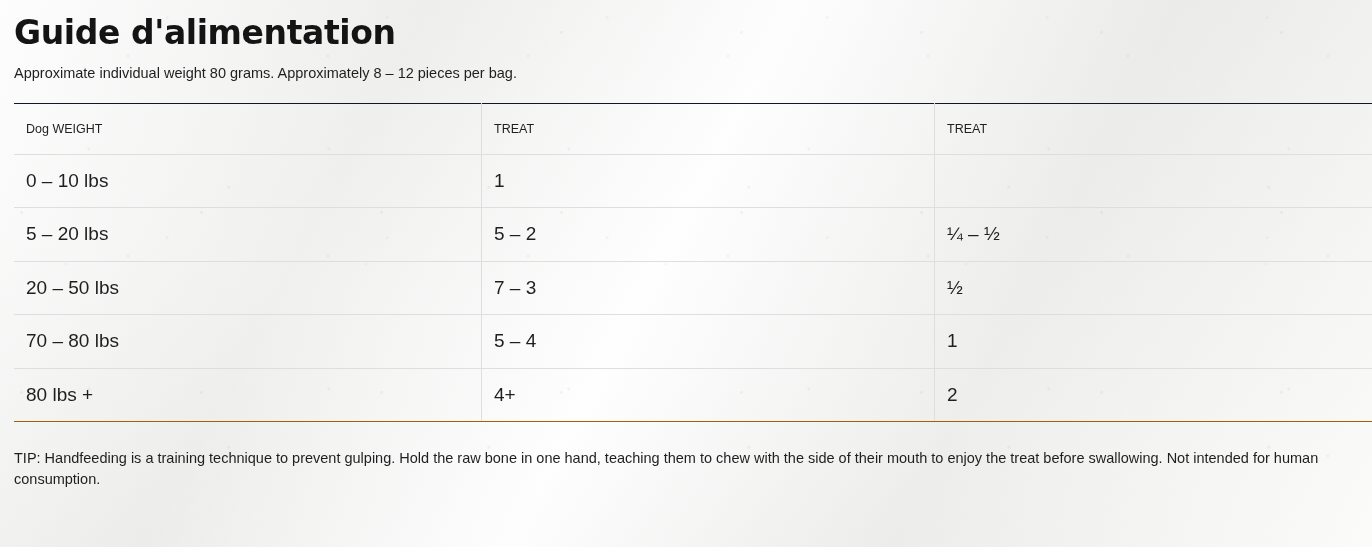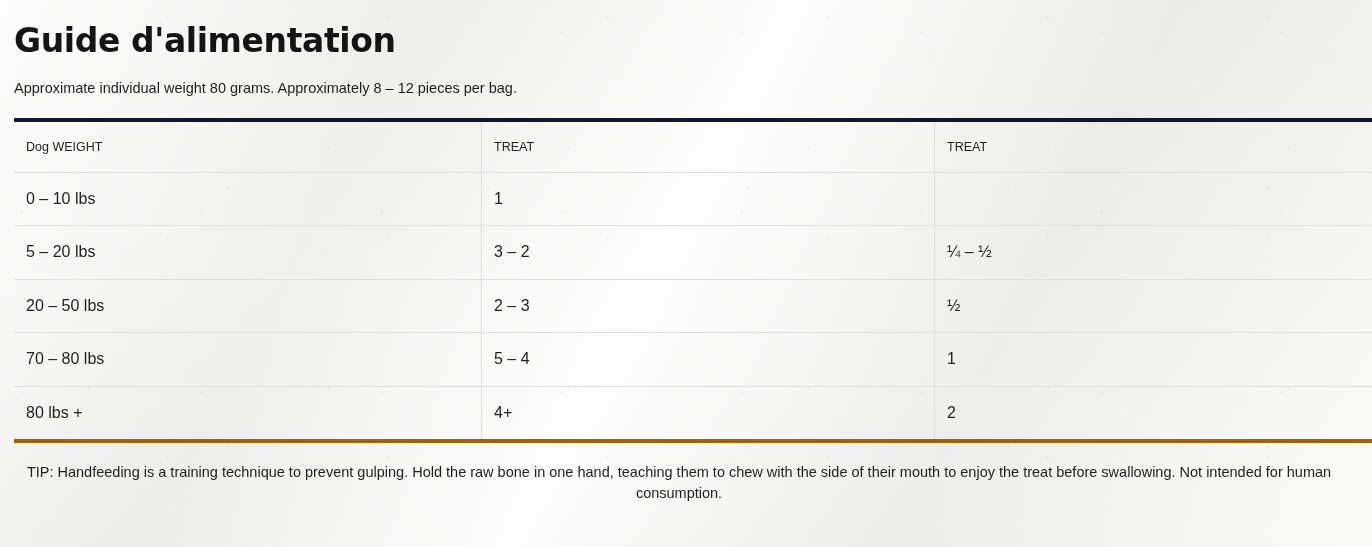--- a/index.html
+++ b/index.html
@@ -27,91 +27,90 @@
       radial-gradient(circle at 88% 72%, rgba(0,0,0,0.045) 0 1px, transparent 2px),
       radial-gradient(circle at 22% 88%, rgba(0,0,0,0.03) 0 1px, transparent 2px),
       radial-gradient(circle at 76% 8%, rgba(0,0,0,0.03) 0 1px, transparent 2px),
       linear-gradient(118deg, rgba(255,255,255,0.85) 0%, rgba(236,236,235,0.55) 26%, rgba(255,255,255,0.9) 48%, rgba(233,233,232,0.6) 71%, rgba(252,252,251,0.85) 100%),
       linear-gradient(12deg, rgba(220,220,219,0.35) 0%, rgba(255,255,255,0.2) 40%, rgba(224,224,223,0.35) 100%);
     background-size: 180px 180px, 240px 240px, 200px 200px, 260px 260px, 300px 300px, 220px 220px, 100% 100%, 100% 100%;
     pointer-events: none;
   }
   .page {
     position: relative;
-    padding: 12px 14px;
+    padding: 4px 14px;
     box-sizing: border-box;
     width: 1372px;
   }
   .title {
     font-family: "DejaVu Sans", sans-serif;
     font-weight: bold;
     font-size: 33px;
     letter-spacing: -0.4px;
     line-height: 1;
     margin: 0;
     padding-top: 12px;
     color: #141414;
   }
   .subtitle {
     font-size: 14.5px;
     line-height: 1.35;
-    margin-top: 22px;
+    margin-top: 15px;
     color: #1f1f1f;
   }
   table.feeding {
     margin-top: 19px;
     width: 1344px;
     border-collapse: collapse;
     table-layout: fixed;
     background: transparent;
   }
   table.feeding th,
   table.feeding td {
     text-align: left;
     font-weight: normal;
-    font-size: 16px;
+    font-size: 19px;
     color: #1f1f1f;
     padding: 0 0 0 12px;
     height: 52.5px;
     vertical-align: middle;
     border-bottom: 1px solid #dedede;
   }
   table.feeding thead th {
     height: 50px;
-    border-top: 4px solid #0f172a;
+    border-top: 1px solid #0f172a;
     border-bottom: 1px solid #dedede;
     font-size: 12.5px;
   }
   table.feeding th.col-weight,
   table.feeding td.col-weight {
     width: 455px;
     border-right: 1px solid #dedede;
   }
   table.feeding th.col-meal,
   table.feeding td.col-meal {
     width: 440px;
     border-right: 1px solid #dedede;
   }
   table.feeding th.col-treat,
   table.feeding td.col-treat {
     width: 449px;
   }
   table.feeding tbody tr:last-child td {
-    border-bottom: 4px solid #a16207;
+    border-bottom: 1px solid #a16207;
   }
   .note {
     font-size: 14.5px;
     line-height: 1.45;
     margin-top: 14px;
     color: #1f1f1f;
     max-width: 1330px;
   }
   .note.tip {
-    margin-top: 19px;
-    text-align: center;
+    margin-top: 26px;
   }
 </style>
 </head>
 <body>
 
 <div class="bg-texture"></div>
 
 <div class="page">
 
   <h1 class="title">Guide d'alimentation</h1>
@@ -127,26 +126,26 @@
       </tr>
     </thead>
     <tbody>
       <tr>
         <td class="col-weight">0 – 10 lbs</td>
         <td class="col-meal">1</td>
         <td class="col-treat"></td>
       </tr>
       <tr>
         <td class="col-weight">5 – 20 lbs</td>
-        <td class="col-meal">3 – 2</td>
+        <td class="col-meal">5 – 2</td>
         <td class="col-treat">¼ – ½</td>
       </tr>
       <tr>
         <td class="col-weight">20 – 50 lbs</td>
-        <td class="col-meal">2 – 3</td>
+        <td class="col-meal">7 – 3</td>
         <td class="col-treat">½</td>
       </tr>
       <tr>
         <td class="col-weight">70 – 80 lbs</td>
         <td class="col-meal">5 – 4</td>
         <td class="col-treat">1</td>
       </tr>
       <tr>
         <td class="col-weight">80 lbs +</td>
         <td class="col-meal">4+</td>

